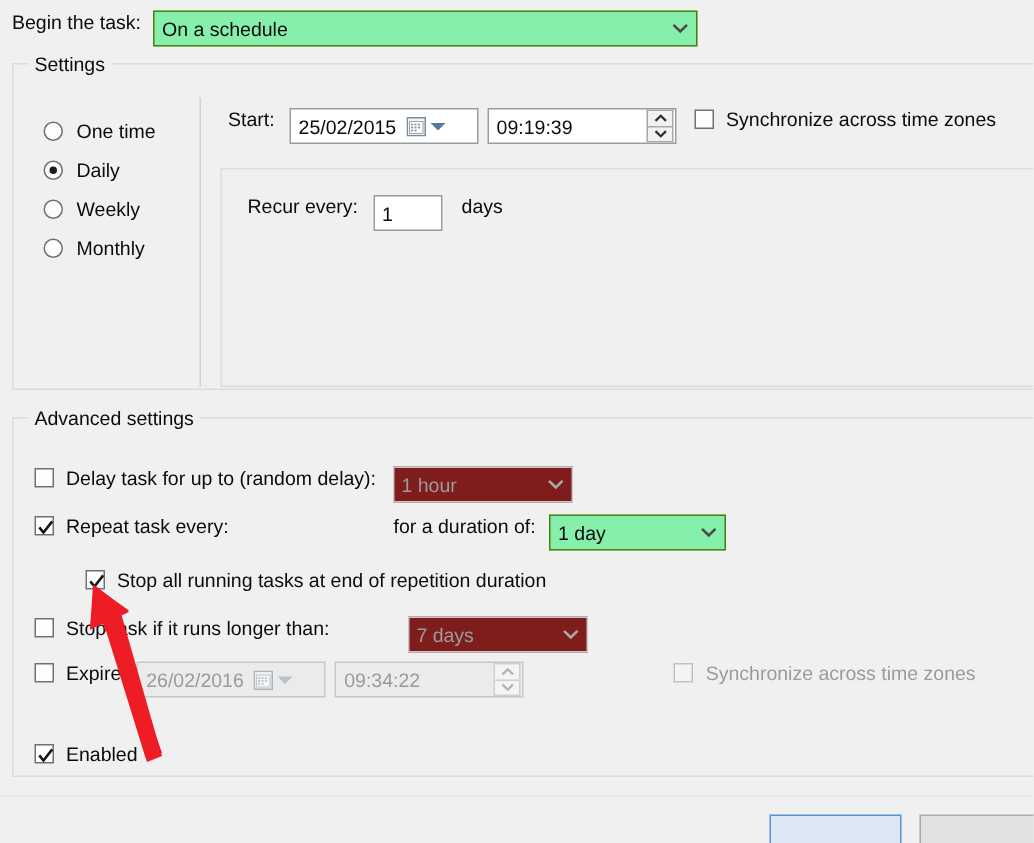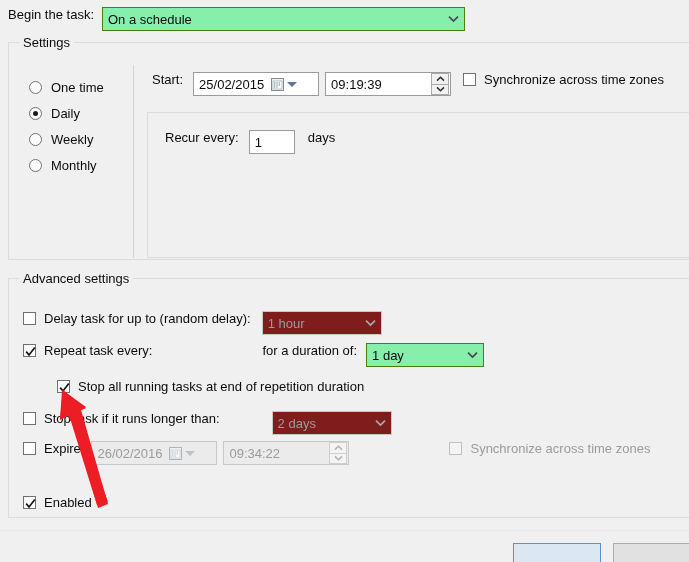--- a/index.html
+++ b/index.html
@@ -274,21 +274,21 @@
   </span>
   <span class="cb-label">Stop all running tasks at end of repetition duration</span>
 </div>
 
 <div class="row" style="position:absolute; left:23px; top:411px;">
   <div class="cbwrap">
     <span class="cb"></span>
     <span class="cb-label">Stop task if it runs longer than:</span>
   </div>
   <div class="combo disabled" style="width:120px; margin-left:52px;">
-    <span class="txt">2 days</span>
+    <span class="txt">7 days</span>
     <span class="chev">
       <svg width="11" height="8" viewBox="0 0 11 8">
           <path d="M1 1.6 L5.5 6 L10 1.6" fill="none" stroke="#a9a9a9" stroke-width="1.7"></path>
         </svg>
     </span>
   </div>
 </div>
 
 <div class="row" style="position:absolute; left:23px; top:441px;">
   <div class="cbwrap">

